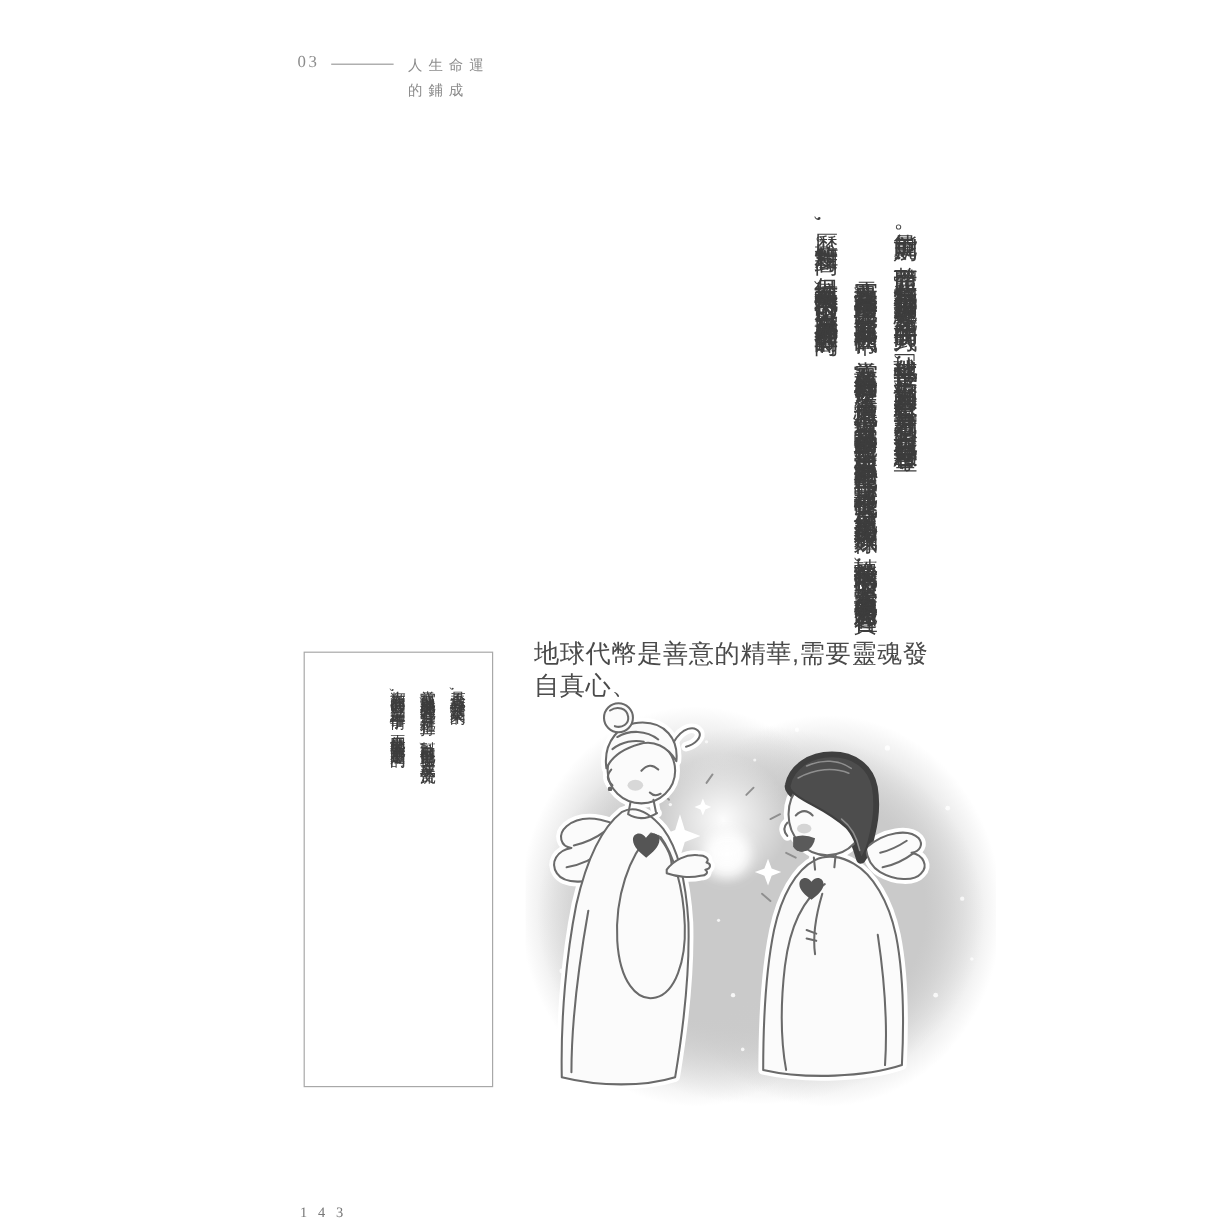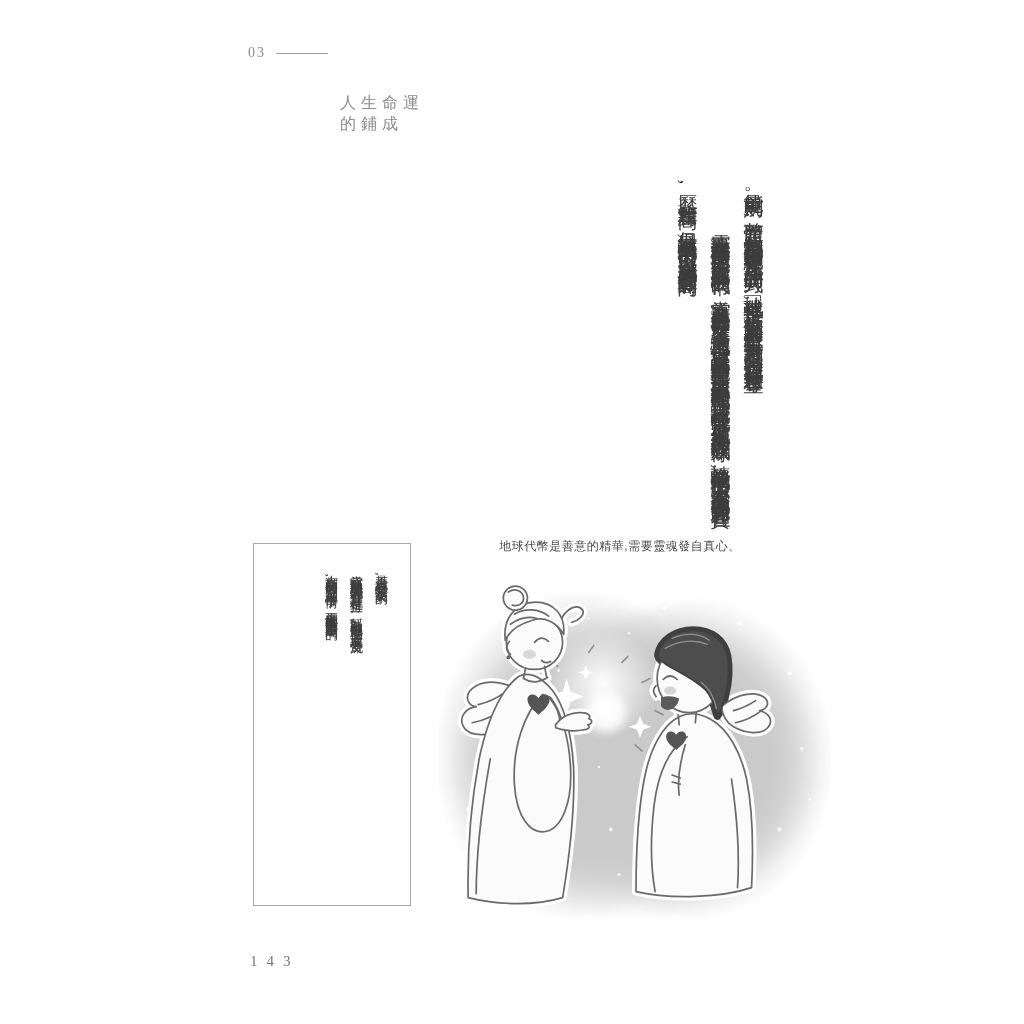--- a/index.html
+++ b/index.html
@@ -11,21 +11,21 @@
   .page{position:absolute;inset:0;background:#ffffff;}
 
   
   .running-head{
     position:absolute;left:248px;top:44px;
     display:flex;align-items:flex-start;
     color:#8c8c8c;
   }
   .running-head .chapter-num{font-size:14px;letter-spacing:2px;line-height:18px;}
   .running-head .head-rule{width:52px;height:1px;background:#9c9c9c;margin:9px 12px 0 10px;}
-  .running-head .chapter-title{font-size:16px;letter-spacing:5px;line-height:21px;color:#8c8c8c;margin-top:48px;}
+  .running-head .chapter-title{font-size:12px;letter-spacing:5px;line-height:21px;color:#8c8c8c;}
 
   
   .body-text{
     position:absolute;top:178px;right:254px;height:324px;
     writing-mode:vertical-rl;
     font-size:20px;letter-spacing:1.6px;line-height:33px;
     color:#3d3d3d;
   }
   .body-text p{margin:0;}
   .body-text p.indent{text-indent:2em;}
@@ -39,44 +39,43 @@
     position:absolute;top:21px;right:16px;height:316px;
     writing-mode:vertical-rl;
     font-size:13px;letter-spacing:1.2px;line-height:25px;
     color:#3d3d3d;
   }
   .note-inner p{margin:0;}
 
   
   .illo-caption{
     position:absolute;left:445px;top:533px;width:350px;
-    text-align:center;
     font-family:"Liberation Sans","DejaVu Sans",sans-serif;
-    font-size:12px;line-height:26px;letter-spacing:0.5px;
+    font-size:21px;line-height:26px;letter-spacing:0.5px;
     color:#4a4a4a;
   }
 
   
   .illo{position:absolute;left:438px;top:578px;width:392px;height:362px;}
   .illo-bg{
     position:absolute;inset:0;
     background:
       radial-gradient(circle at 42% 29%, rgba(255,255,255,0.95) 0%, rgba(255,255,255,0) 16%),
       radial-gradient(ellipse 38% 47% at 36% 49%, #cacaca 55%, rgba(202,202,202,0) 98%),
       radial-gradient(ellipse 38% 46% at 64% 50%, #cacaca 55%, rgba(202,202,202,0) 98%),
       radial-gradient(ellipse 48% 44% at 50% 51%, #cbcbcb 58%, rgba(203,203,203,0) 99%);
   }
   .illo-art{position:absolute;inset:0;}
   .halo{stroke:#ffffff;stroke-width:8;fill:#ffffff;stroke-linejoin:round;stroke-linecap:round;}
   .ink{stroke:#6a6a6a;stroke-width:1.7;fill:#fbfbfb;stroke-linejoin:round;stroke-linecap:round;}
 
   
   .page-number{
-    position:absolute;left:250px;top:953px;
-    font-size:15px;letter-spacing:9px;color:#787878;
+    position:absolute;left:250px;top:1003px;
+    font-size:12px;letter-spacing:9px;color:#787878;
   }
 </style>
 </head>
 <body>
 
 <div class="page">
 
   <div class="running-head">
     <span class="chapter-num">03</span>
     <span class="head-rule"></span>

